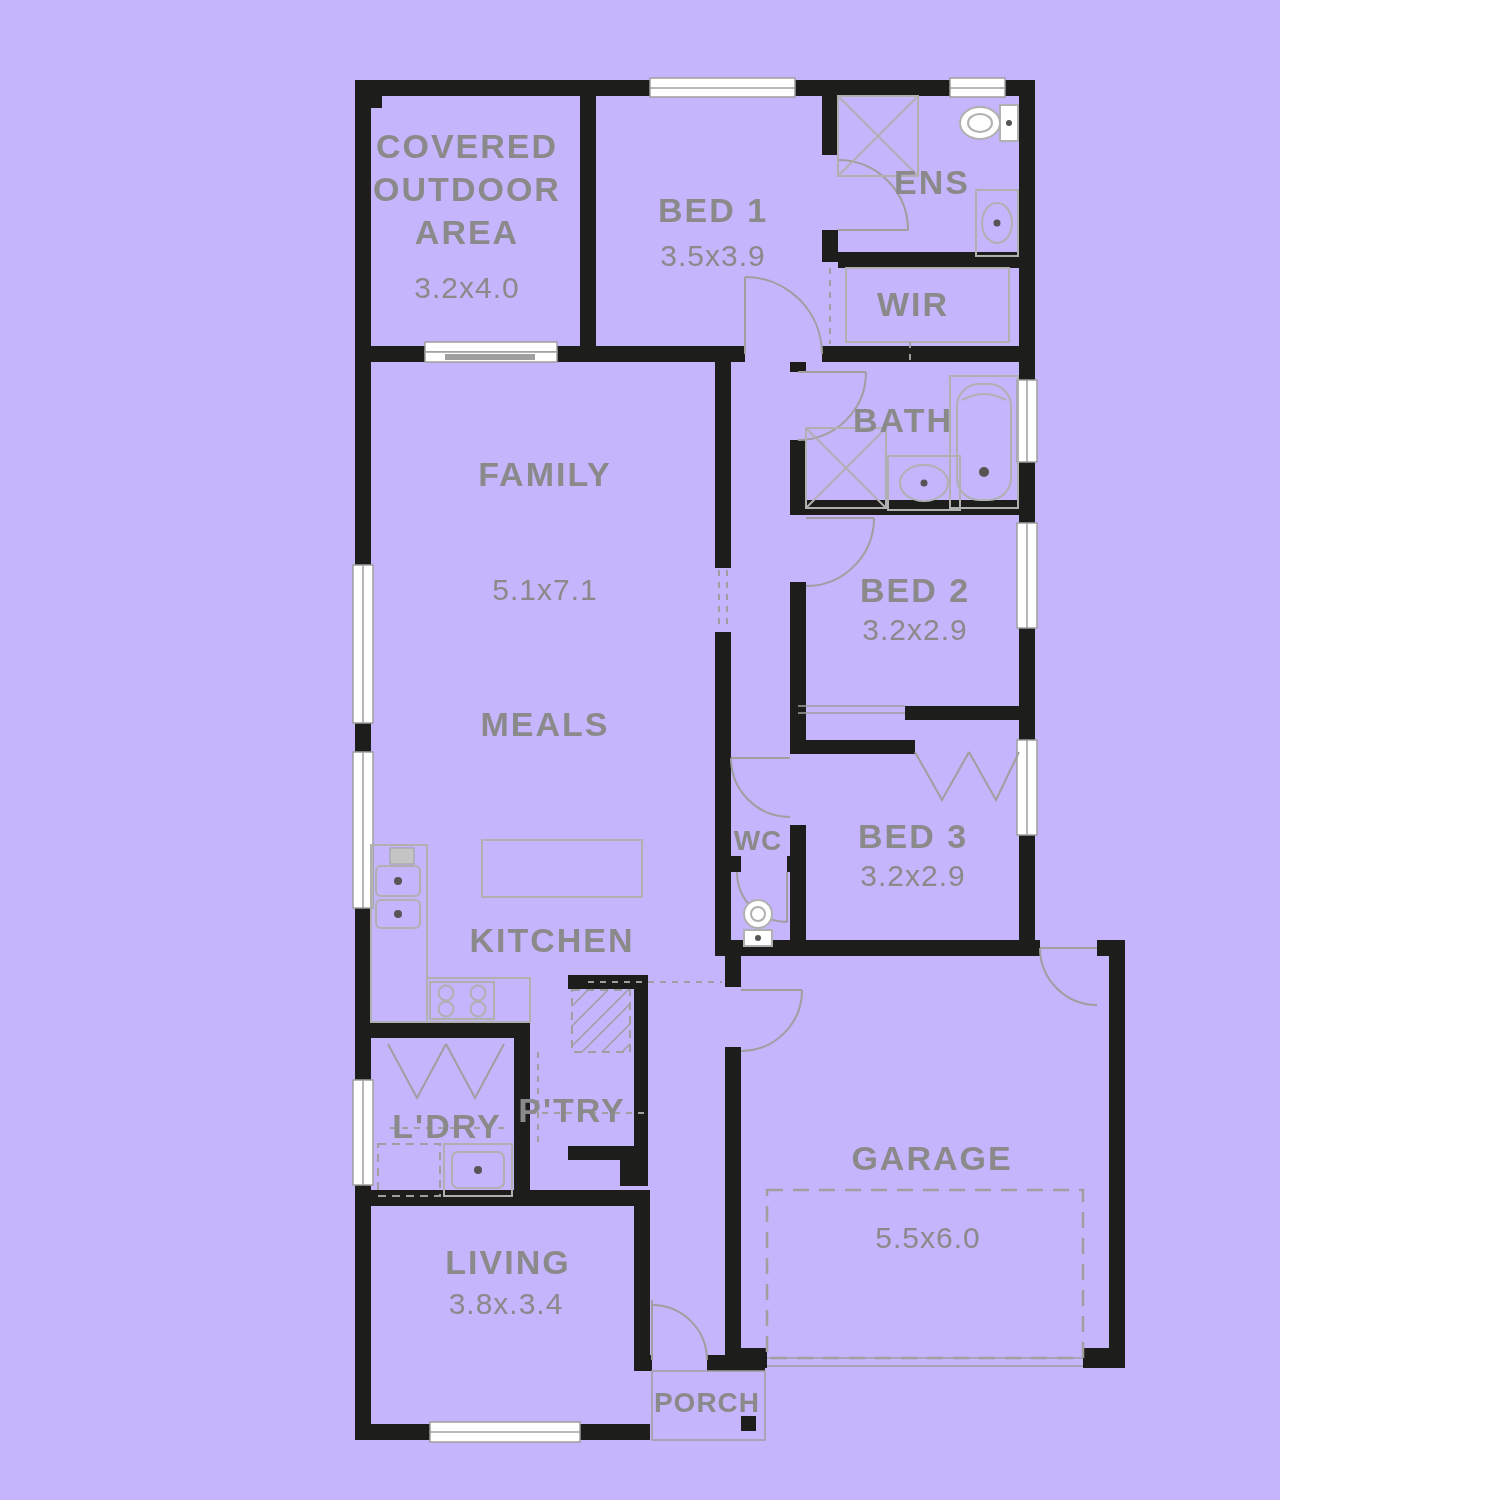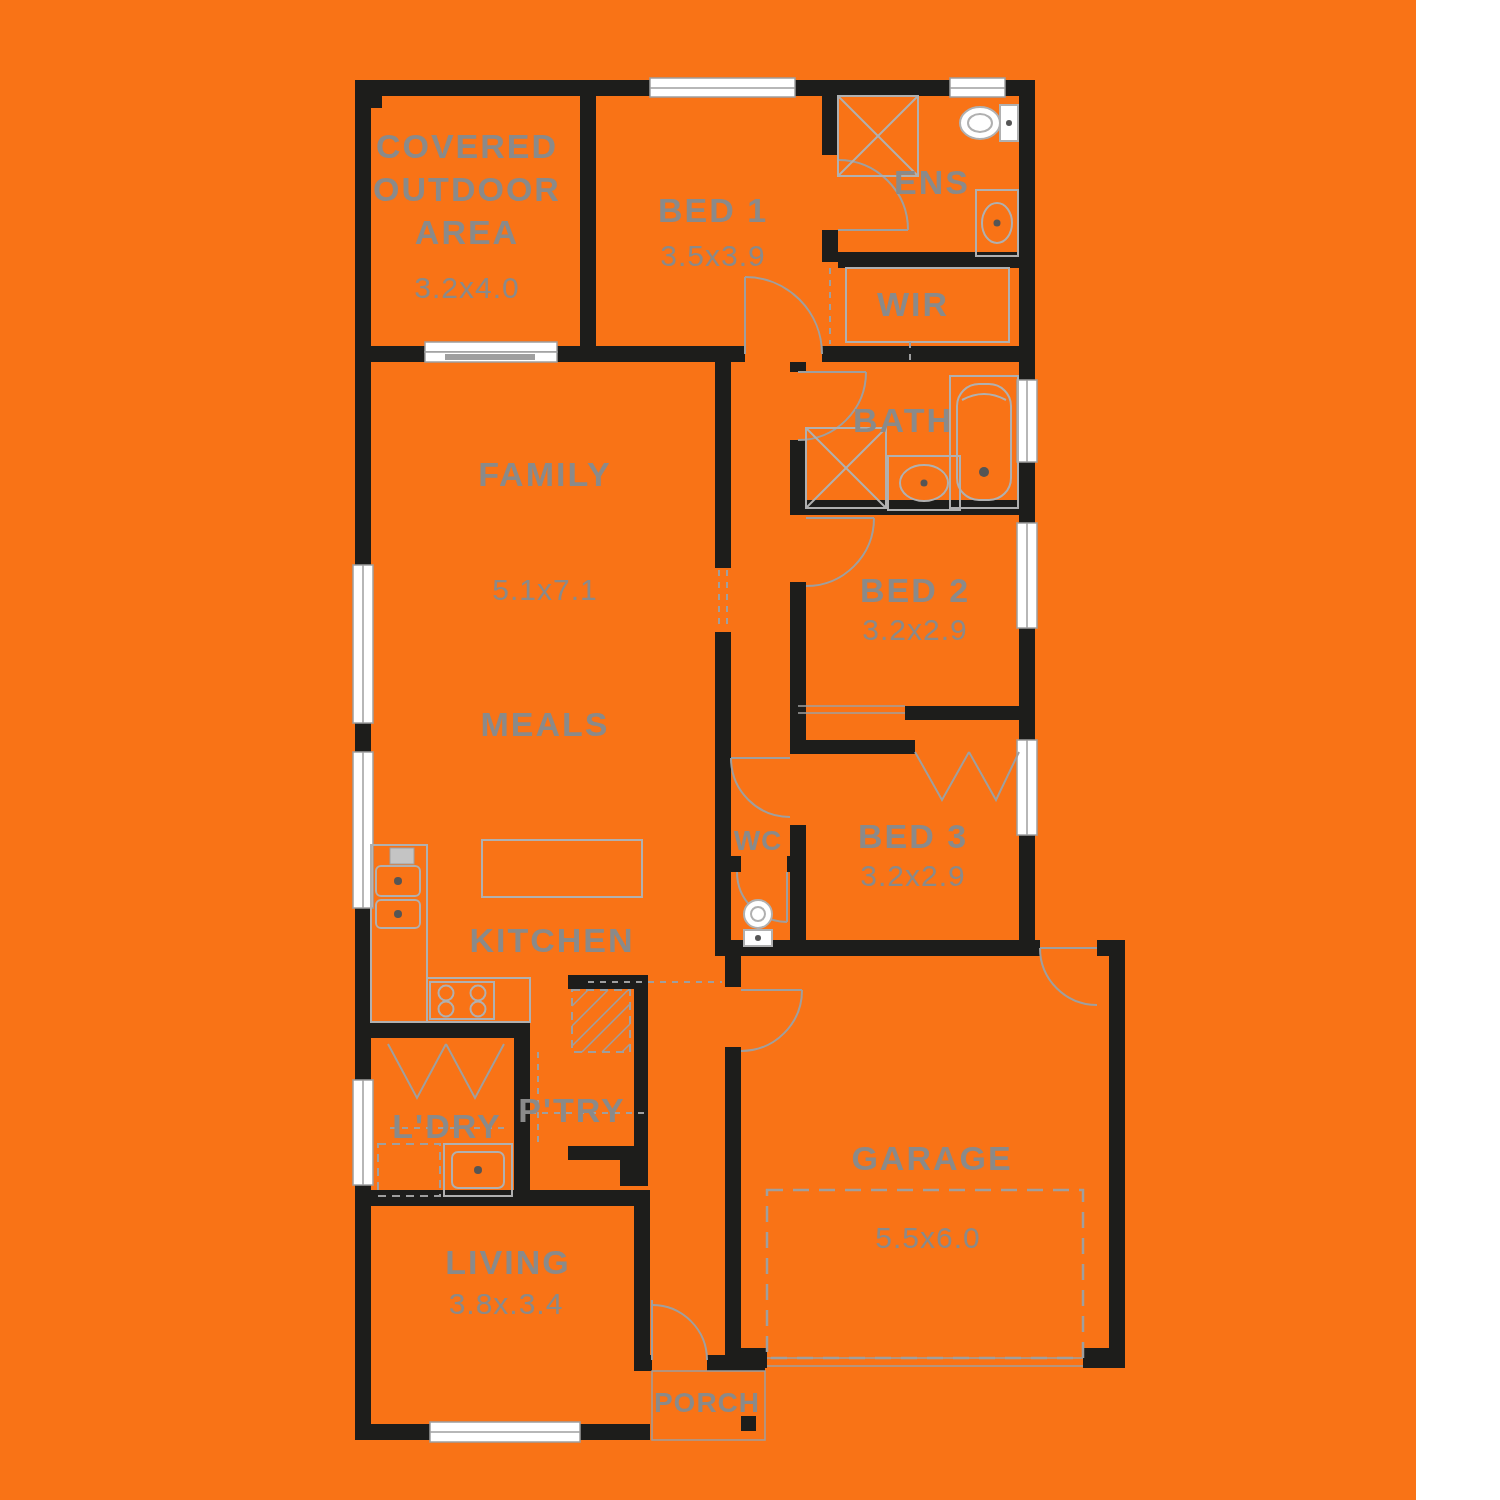--- a/index.html
+++ b/index.html
@@ -3,22 +3,23 @@
 <meta charset="utf-8">
 <style>
   :root{
     --wall:#1d1d1b;
     --line:#9f9f9f;
     --fx:#b0b0b0;
     --text:#8a8a8a;
   }
   html,body{margin:0;padding:0;background:#ffffff;}
   .stage{
-    width:1416px;height:1500px;position:relative;background:#f97316;
+    width:1243px;height:1500px;position:relative;background:#c4b5fd;
     font-family:"Liberation Sans", sans-serif;
+    padding-left:37px;
   }
   svg{position:absolute;left:0;top:0;}
   .wall{fill:var(--wall);stroke:none;}
   .ln{stroke:var(--line);stroke-width:2;fill:none;}
   .lnthin{stroke:var(--line);stroke-width:1.5;fill:none;}
   .fx{stroke:var(--fx);stroke-width:2;fill:#ffffff;}
   .fxn{stroke:var(--fx);stroke-width:2;fill:none;}
   .win{fill:#ffffff;stroke:var(--line);stroke-width:1.5;}
   .dash{stroke:var(--line);stroke-width:2.5;fill:none;stroke-dasharray:16 10;}
   .dashthin{stroke:var(--line);stroke-width:2;fill:none;stroke-dasharray:6 6;}

